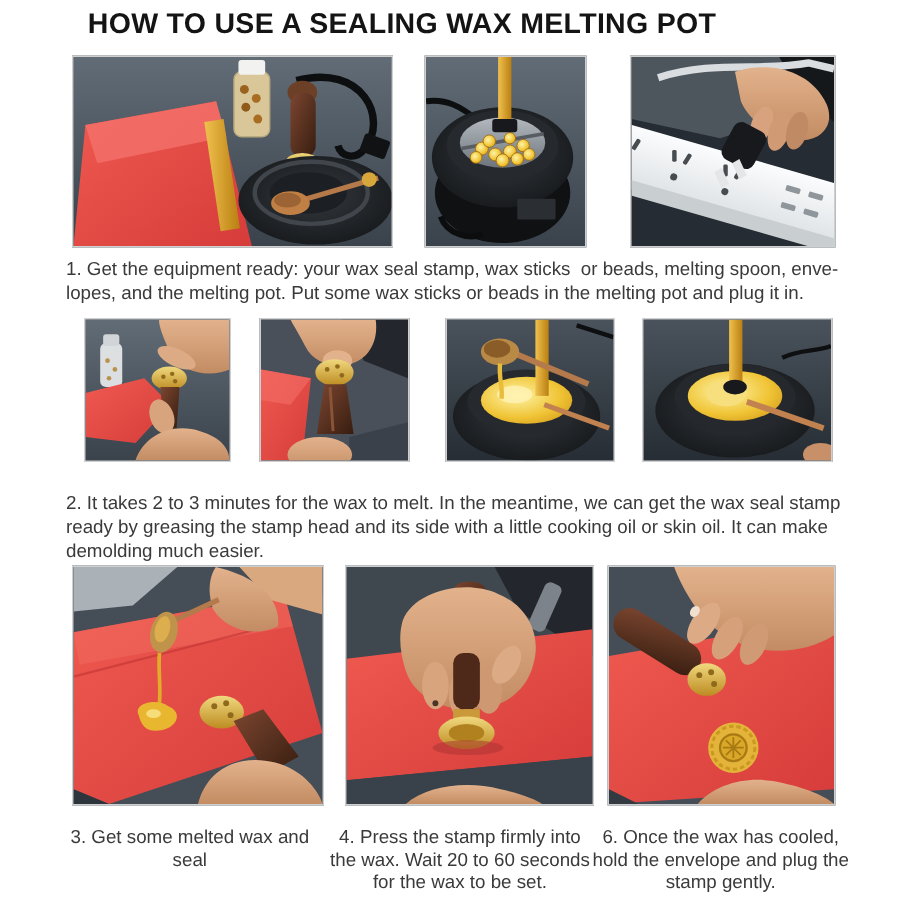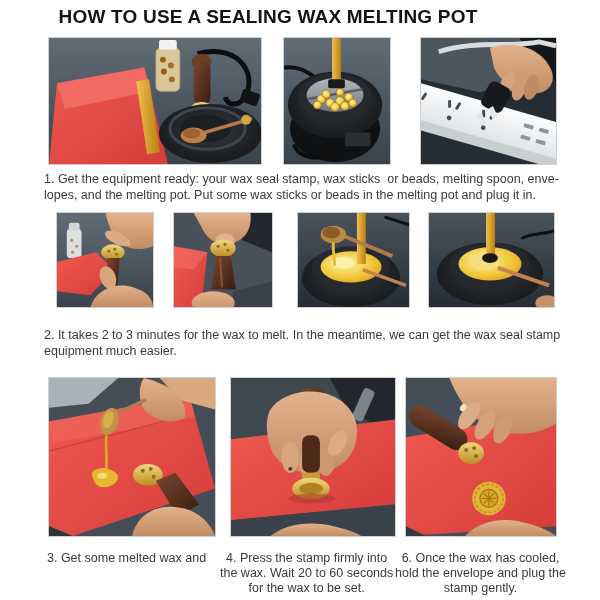--- a/index.html
+++ b/index.html
@@ -255,21 +255,22 @@
       <ellipse cx="56" cy="50" rx="14" ry="9" fill="#f7df7d"></ellipse>
       <rect x="58" y="0" width="9" height="50" fill="url(#gGoldStick)"></rect>
       <ellipse cx="62" cy="46" rx="8" ry="5" fill="#17191c"></ellipse>
       <path d="M70,56 L122,74" stroke="#c1824f" stroke-width="4"></path>
       <ellipse cx="120" cy="92" rx="12" ry="8" fill="#c89068"></ellipse>
     </svg>
   </div>
 
   <div class="steptext s2">
     <div class="ln">2. It takes 2 to 3 minutes for the wax to melt. In the meantime, we can get the wax seal stamp</div>
-    <div class="ln">equipment much easier.</div>
+    <div class="ln">ready by greasing the stamp head and its side with a little cooking oil or skin oil. It can make</div>
+    <div class="ln">demolding much easier.</div>
   </div>
 
   <div class="photo p31" aria-label="pour-wax-onto-envelope">
     <svg viewBox="0 0 168 160" preserveAspectRatio="none">
       <rect width="168" height="160" fill="#454d56"></rect>
       <polygon points="0,0 70,0 40,26 0,30" fill="#aab1b7"></polygon>
       <polygon points="140,0 168,0 168,18" fill="#3c3f45"></polygon>
       <polygon points="0,44 142,18 168,112 24,160 0,150" fill="url(#gRed)"></polygon>
       <polygon points="0,44 142,18 148,40 4,66" fill="#f26b60" opacity="0.5"></polygon>
       <path d="M0,74 L124,42" stroke="#c23434" stroke-width="1.5" opacity="0.6"></path>
@@ -338,20 +339,21 @@
       <circle cx="84" cy="122" r="14.5" fill="none" stroke="#c9991f" stroke-width="2" stroke-dasharray="3 2"></circle>
       <circle cx="84" cy="122" r="9" fill="#d9a829" stroke="#a87a12" stroke-width="1.5"></circle>
       <path d="M84,115 L84,129 M77,122 L91,122 M79,117 L89,127 M89,117 L79,127" stroke="#a87a12" stroke-width="1.2"></path>
       <path d="M60,160 C72,146 96,140 118,146 C136,150 148,156 152,160 Z" fill="url(#gSkin)"></path>
       <polygon points="0,150 20,160 0,160" fill="#333a42"></polygon>
     </svg>
   </div>
 
   <div class="colstep c3">
     <div class="ln">3. Get some melted wax and</div>
+    <div class="ln">seal</div>
   </div>
 
   <div class="colstep c4">
     <div class="ln">4. Press the stamp firmly into</div>
     <div class="ln">the wax. Wait 20 to 60 seconds</div>
     <div class="ln">for the wax to be set.</div>
   </div>
 
   <div class="colstep c5">
     <div class="ln">6. Once the wax has cooled,</div>

